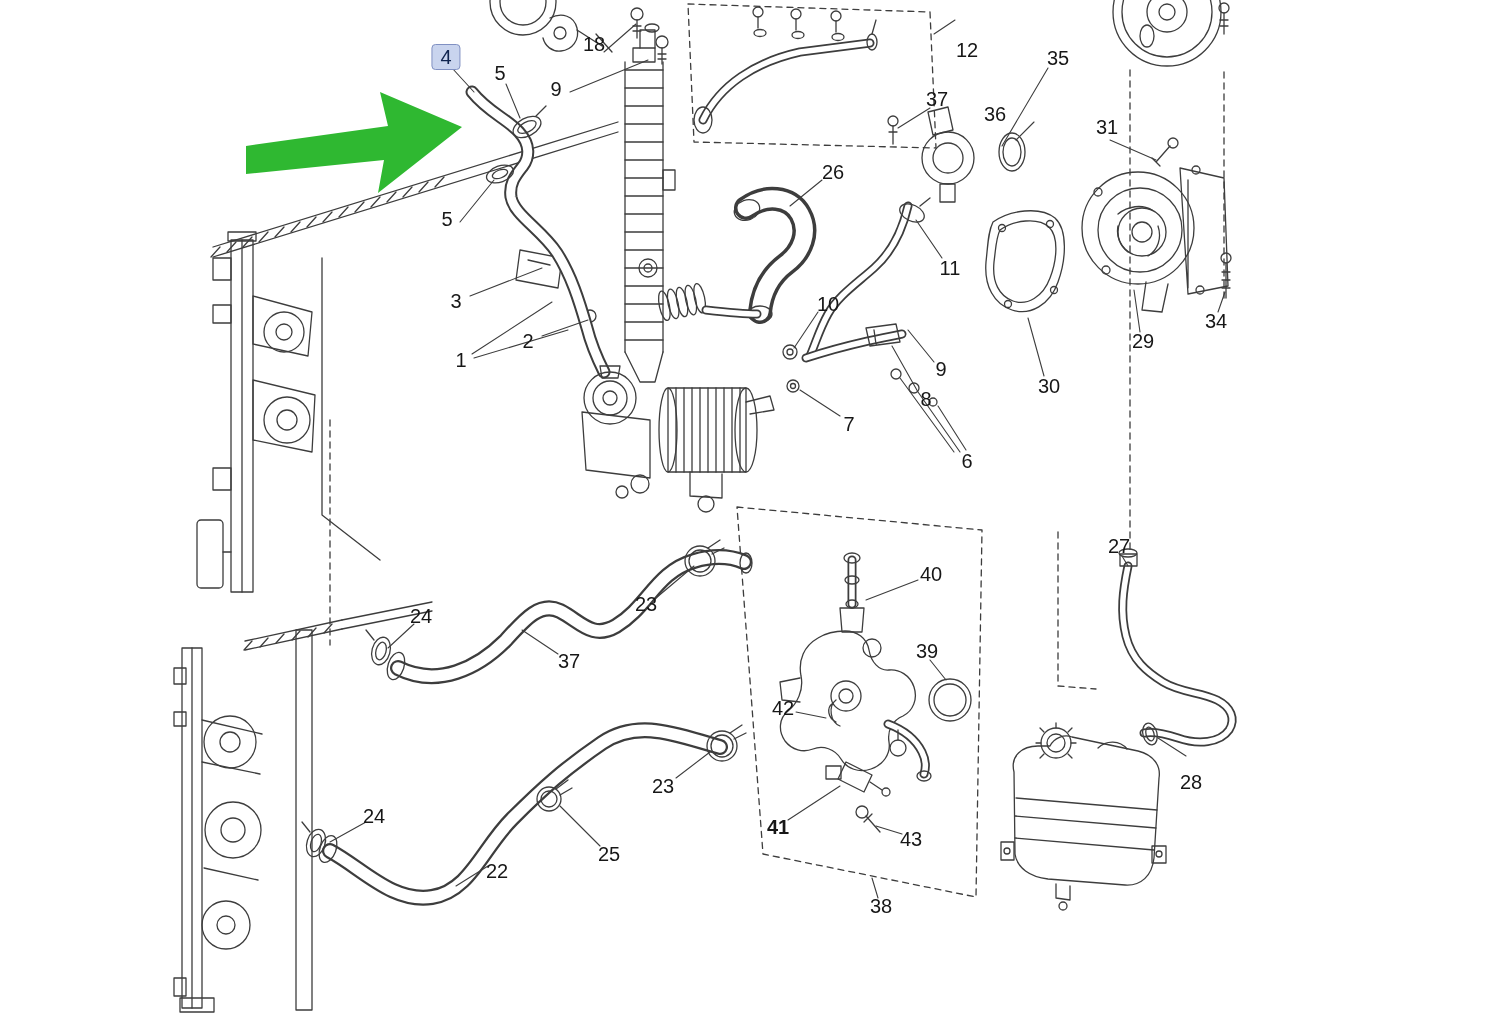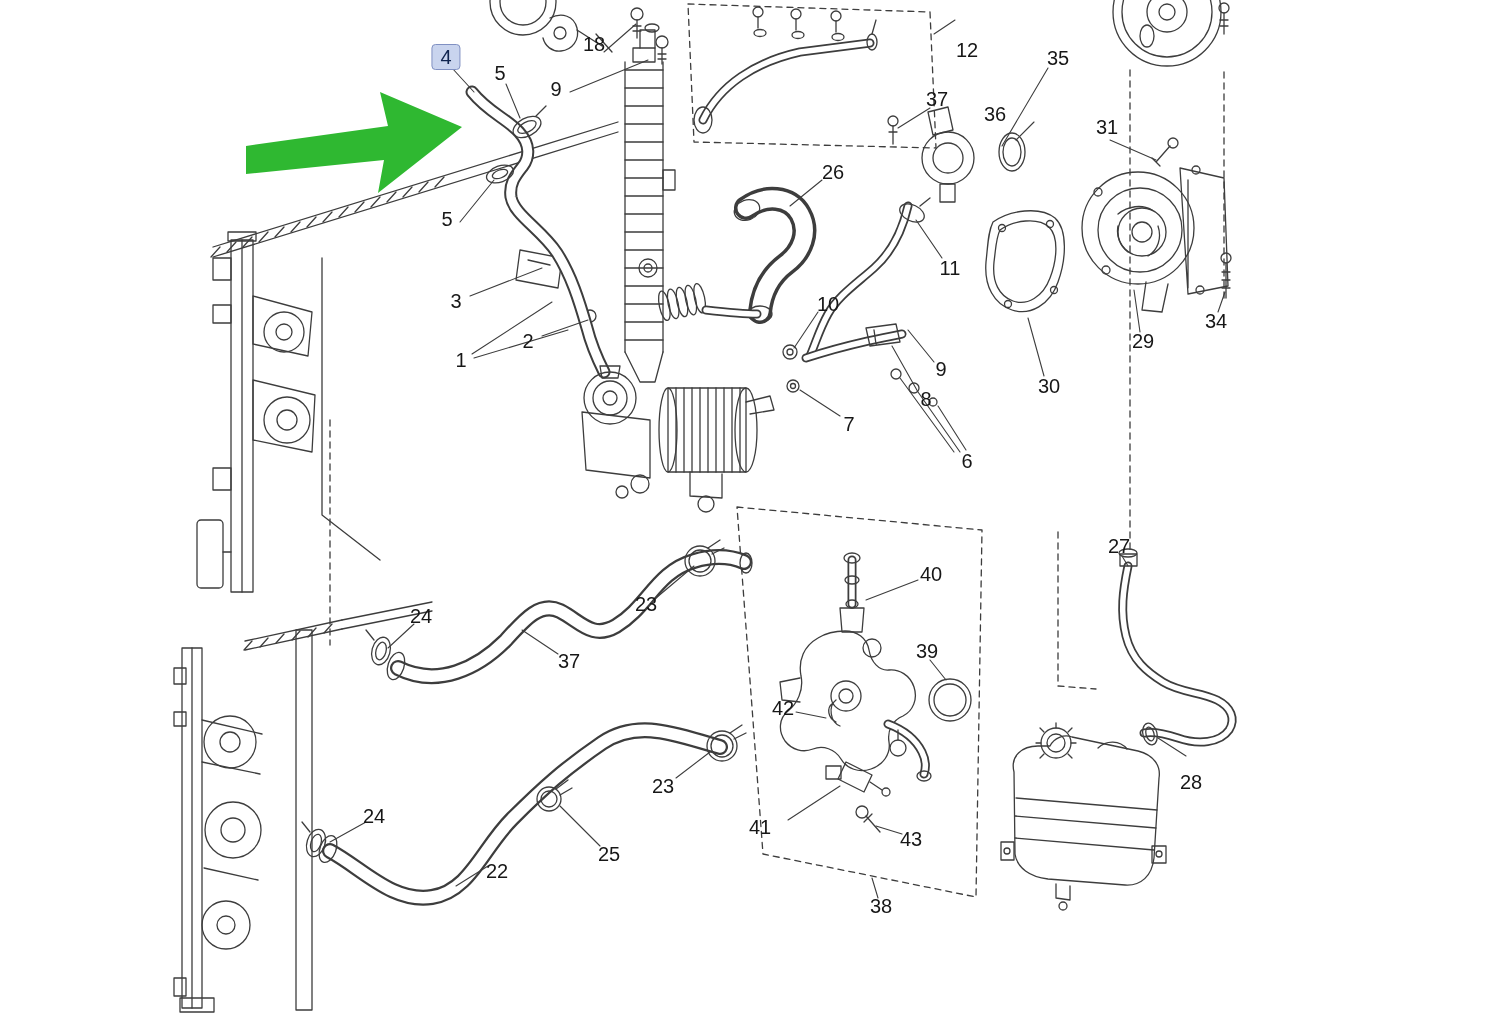--- a/index.html
+++ b/index.html
@@ -365,17 +365,17 @@
       <span class="callout" style="left: 569px; top: 661px;">37</span>
       <span class="callout" style="left: 931px; top: 574px;">40</span>
       <span class="callout" style="left: 927px; top: 651px;">39</span>
       <span class="callout" style="left: 1119px; top: 546px;">27</span>
       <span class="callout" style="left: 783px; top: 708px;">42</span>
       <span class="callout" style="left: 663px; top: 786px;">23</span>
       <span class="callout" style="left: 1191px; top: 764px; margin-top: 18px;">28</span>
       <span class="callout" style="left: 374px; top: 816px;">24</span>
       <span class="callout" style="left: 497px; top: 871px; text-align: center;">22</span>
       <span class="callout" style="left: 609px; top: 854px;">25</span>
-      <span class="callout" style="left: 760px; top: 827px;">41</span>
+      <span class="callout" style="left: 778px; top: 827px; font-weight: bold;">41</span>
       <span class="callout" style="left: 911px; top: 839px;">43</span>
       <span class="callout" style="left: 881px; top: 906px;">38</span>
     </div>
 </div>
 
 </body></html>

